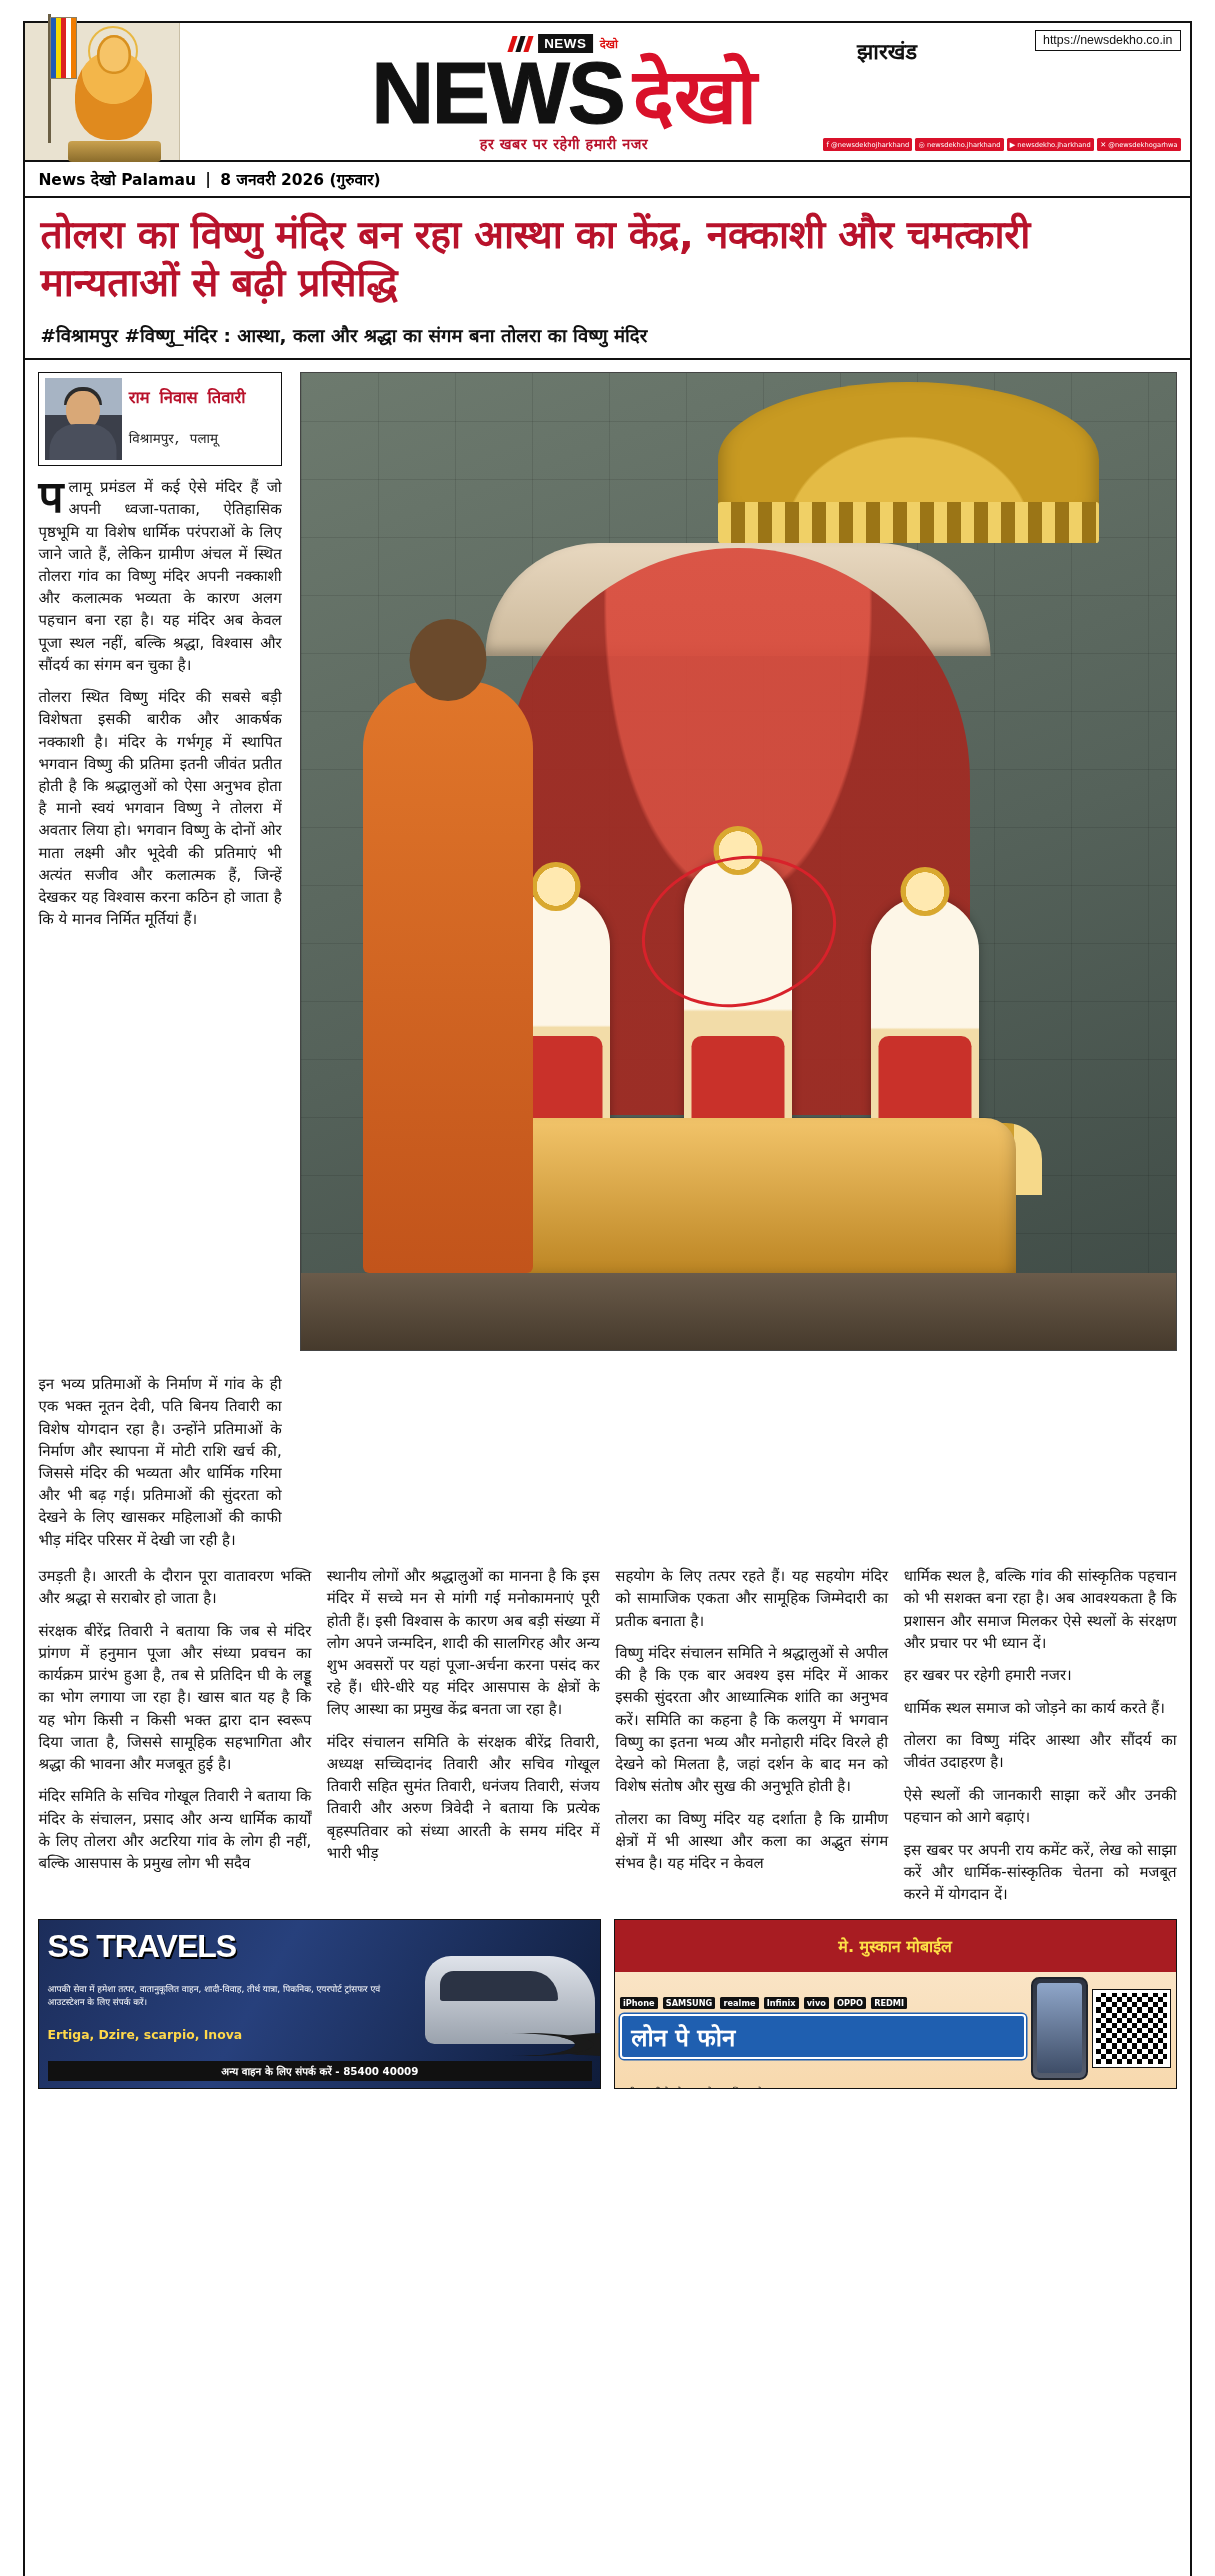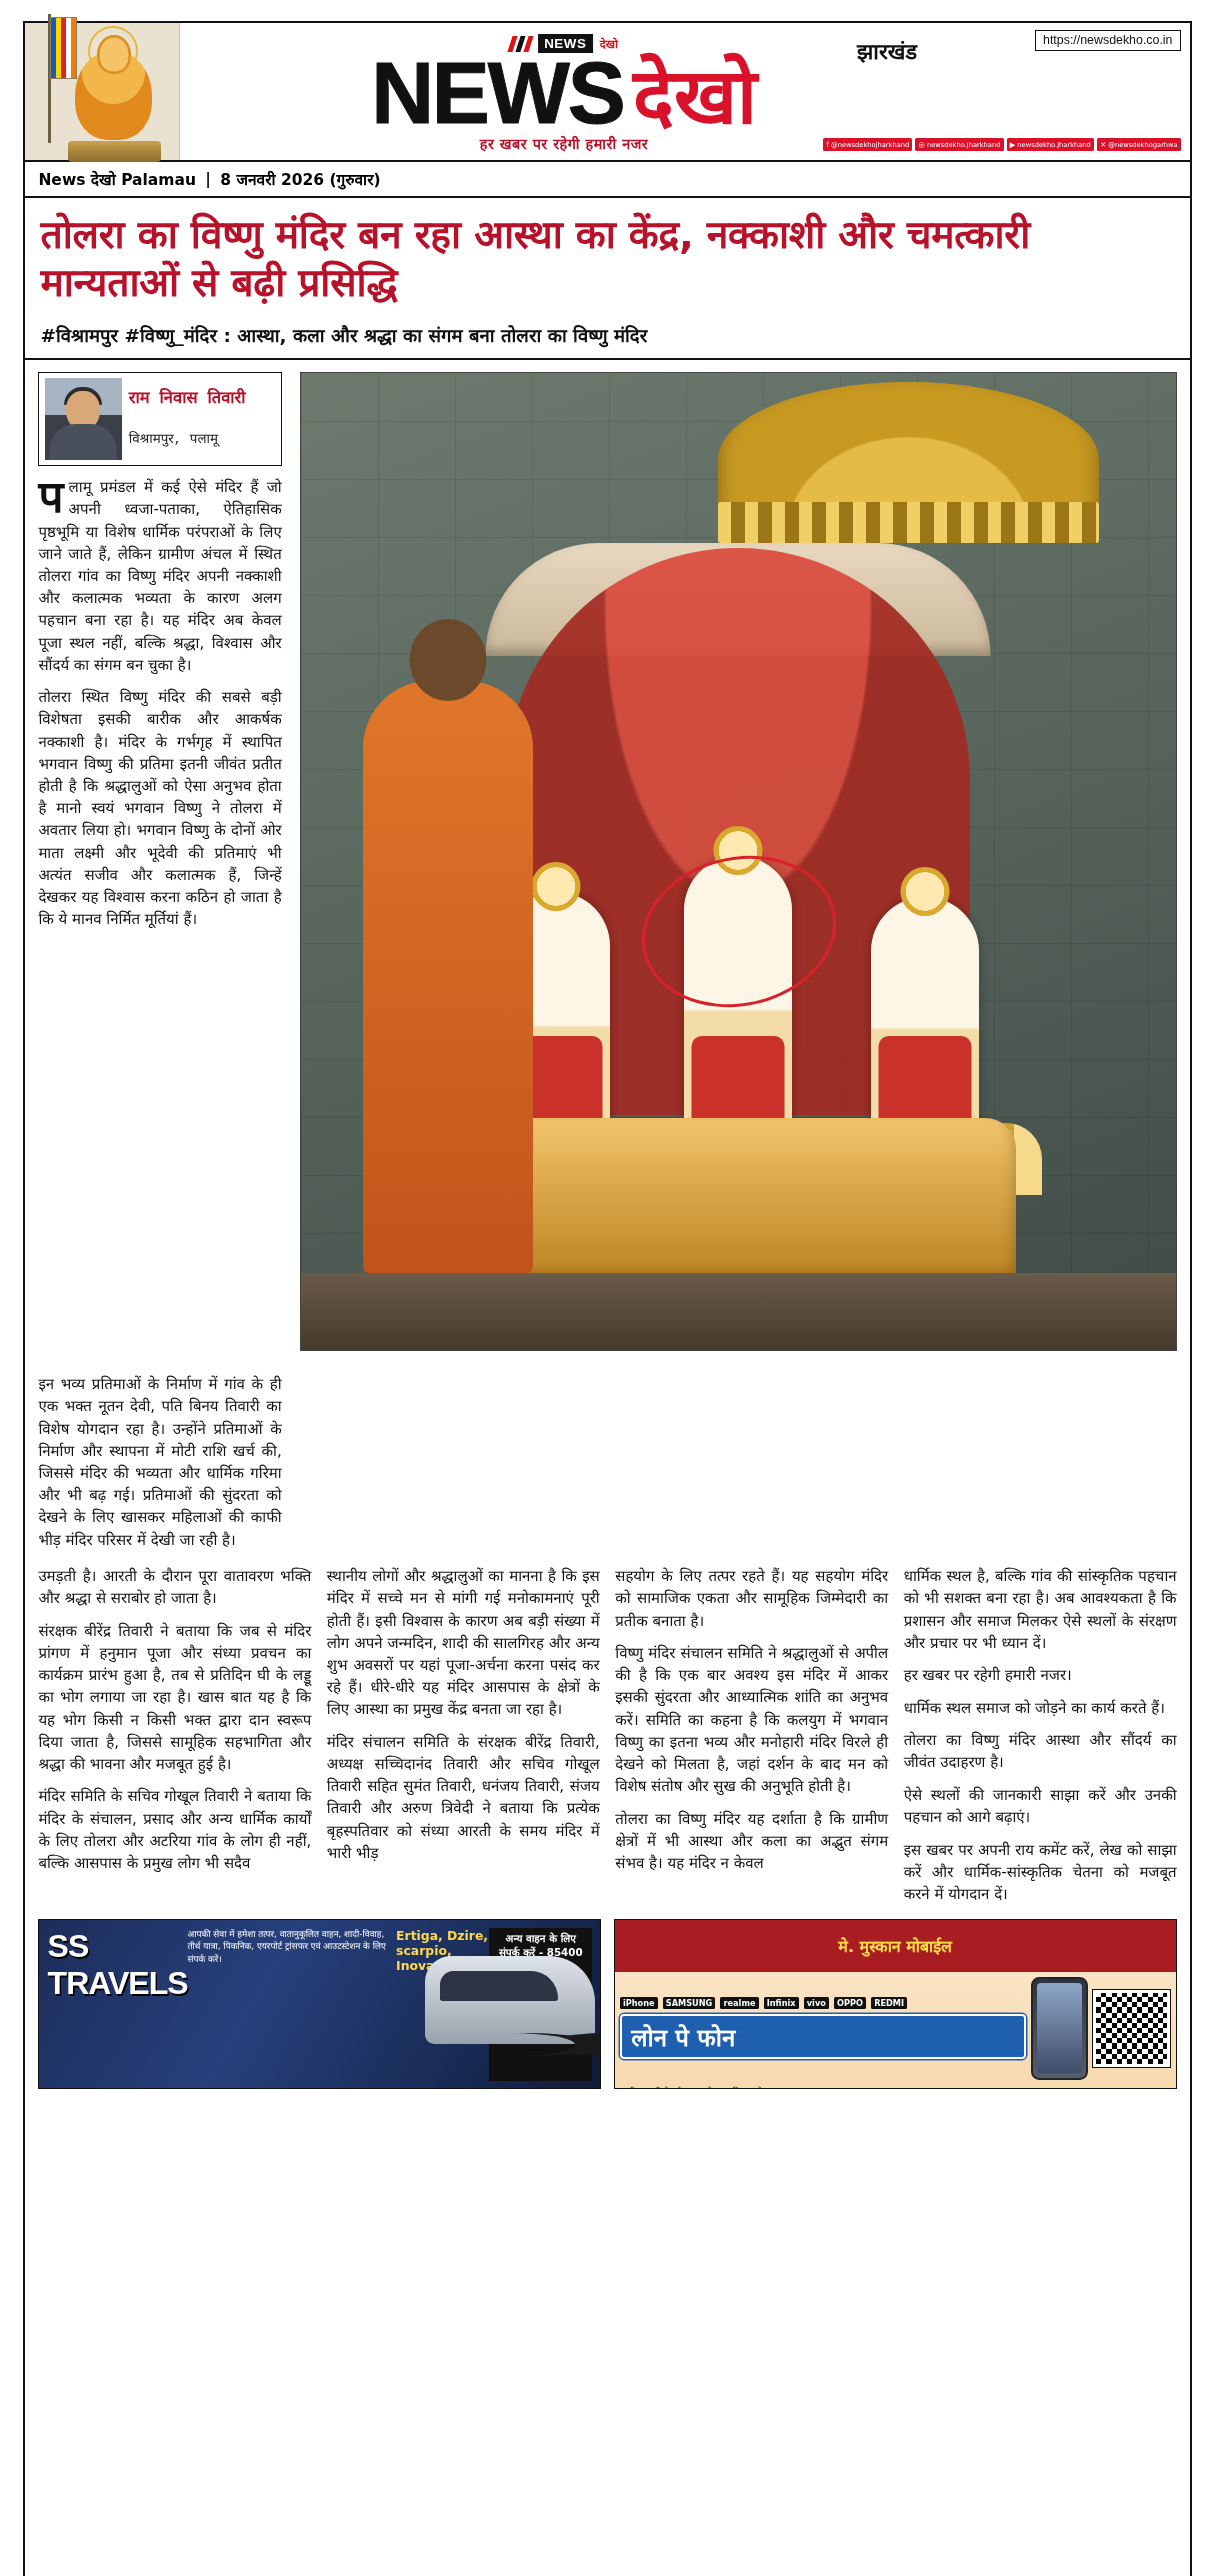--- a/index.html
+++ b/index.html
@@ -315,21 +315,21 @@
     gap: 12.4px;
     padding: 14.4px 13.4px 13.4px 13.4px;
   }
   .ad {
     border: 1.5px solid #111; position: relative; overflow: hidden;
     height: 170px;
   }
   .ad-travels {
     background: linear-gradient(120deg,#1c2d5a 0%, #27407c 40%, #0f1c3a 100%);
     color: #fff; padding: 7.2px 8.2px;
-    display: flex; justify-content: space-between;
+    display: flex; flex-direction: column; justify-content: space-between;
   }
   .ss-logo {
     font-family: "Liberation Sans", sans-serif; font-weight: 900;
     font-size: 32px; letter-spacing: -1px; color: #fff;
     text-shadow: 1.5px 1.5px 0 #000;
   }
   .ad-travels .lines { font-size: 8.8px; line-height: 1.45; max-width: 62%; }
   .ad-travels .models { font-size: 12.4px; font-weight: bold; color: #ffd84a; }
   .ad-travels .contact {
     background: #111; color: #fff; font-size: 10.3px; font-weight: bold;

